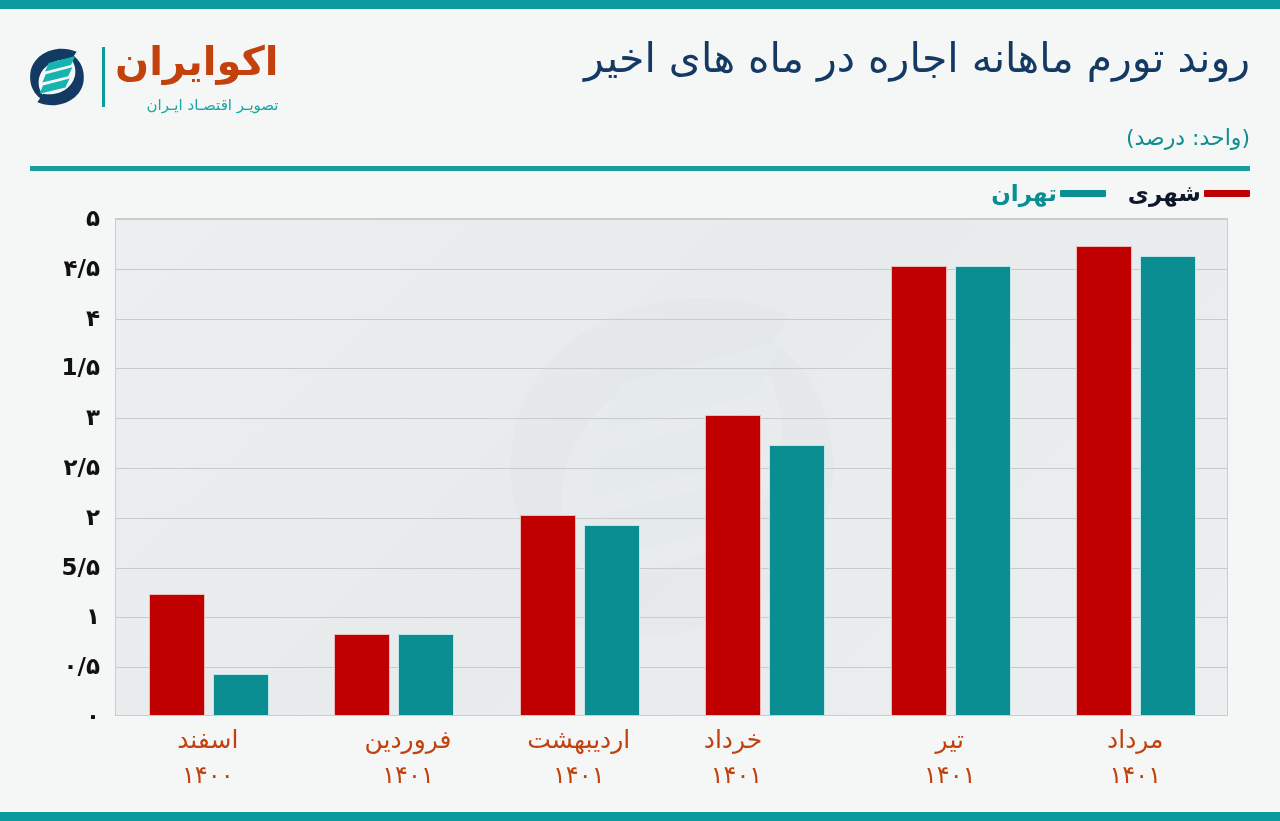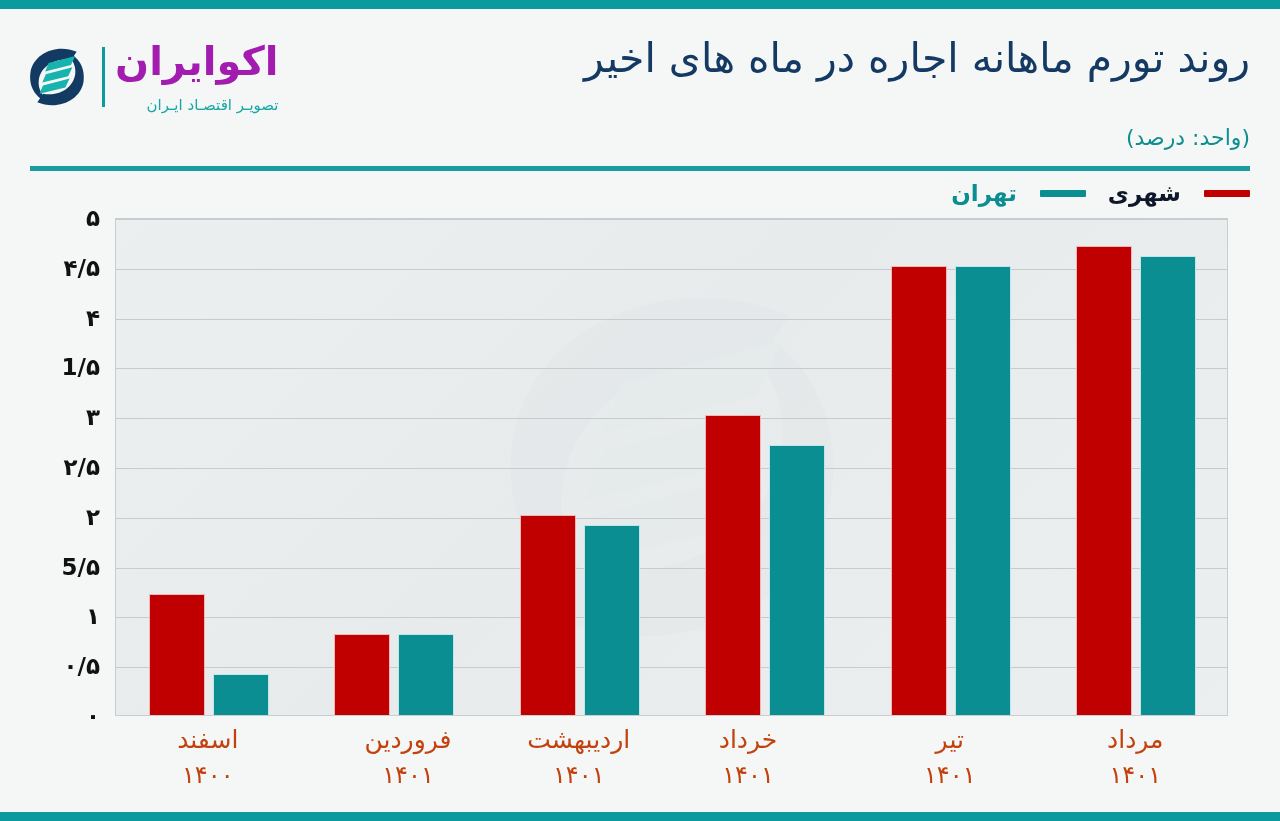--- a/index.html
+++ b/index.html
@@ -21,21 +21,21 @@
   .header{position:absolute;left:0;top:9px;width:1280px;height:150px;}
 
   .logo-block{
     position:absolute;left:22px;top:32px;
     display:flex;flex-direction:row-reverse;align-items:center;gap:10px;
   }
   .logo-mark{width:70px;height:70px;position:relative;flex:0 0 auto;}
   .logo-divider{width:3px;height:60px;background:#0b9a9e;flex:0 0 auto;}
   .logo-words{display:flex;flex-direction:column;align-items:flex-start;line-height:1;}
   .logo-name{
-    font-size:40px;font-weight:bold;color:#a21caf;letter-spacing:0px;
+    font-size:40px;font-weight:bold;color:#c2410c;letter-spacing:0px;
     direction:rtl;white-space:nowrap;
   }
   .logo-tag{
     font-size:15px;color:#17a6a6;margin-top:17px;direction:rtl;white-space:nowrap;
     letter-spacing:1px;
   }
 
   .title{
     position:absolute;right:30px;top:24px;width:850px;
     text-align:right;direction:rtl;
@@ -51,21 +51,21 @@
   .head-divider{
     position:absolute;left:30px;top:166px;width:1220px;height:5px;background:#1a9ca0;
   }
 
   
   .legend{
     position:absolute;right:30px;top:180px;
     display:flex;flex-direction:row;align-items:center;gap:22px;
     direction:rtl;
   }
-  .legend-item{display:flex;flex-direction:row;align-items:center;gap:23px;}
+  .legend-item{display:flex;flex-direction:row;align-items:center;gap:3px;}
   .legend-swatch{width:46px;height:7px;border-radius:1px;display:block;}
   .legend-label{font-size:23px;font-weight:bold;direction:rtl;}
 
   
   .chart{
     position:absolute;left:115px;top:218px;width:1113px;height:498px;
     background:linear-gradient(135deg,#eceff0 0%,#e7ebec 45%,#eceff0 100%);
     border:1px solid #c9cdcf;
     box-sizing:border-box;
     overflow:hidden;
@@ -213,16 +213,16 @@
         <div class="bar teal" title="تهران: 4.6" style="height: 458.16px;"></div>
         <div class="bar red" title="شهری: 4.7" style="height: 468.12px;"></div>
       </div>
     </div>
 </div>
 
 <div class="x-axis" id="x-axis">
     <div class="x-label" style="left: 92.75px;"><span>اسفند</span><span class="yr">۱۴۰۰</span></div>
     <div class="x-label" style="left: 293px;"><span>فروردین</span><span class="yr">۱۴۰۱</span></div>
     <div class="x-label" style="left: 463.75px;"><span>اردیبهشت</span><span class="yr">۱۴۰۱</span></div>
-    <div class="x-label" style="left: 633px;"><span>خرداد</span><span class="yr">۱۴۰۱</span></div>
+    <div class="x-label" style="left: 618px; text-align: right;"><span>خرداد</span><span class="yr">۱۴۰۱</span></div>
     <div class="x-label" style="left: 834.75px;"><span>تیر</span><span class="yr">۱۴۰۱</span></div>
     <div class="x-label" style="left: 1020.25px;"><span>مرداد</span><span class="yr">۱۴۰۱</span></div>
   </div>
 
 </body></html>

